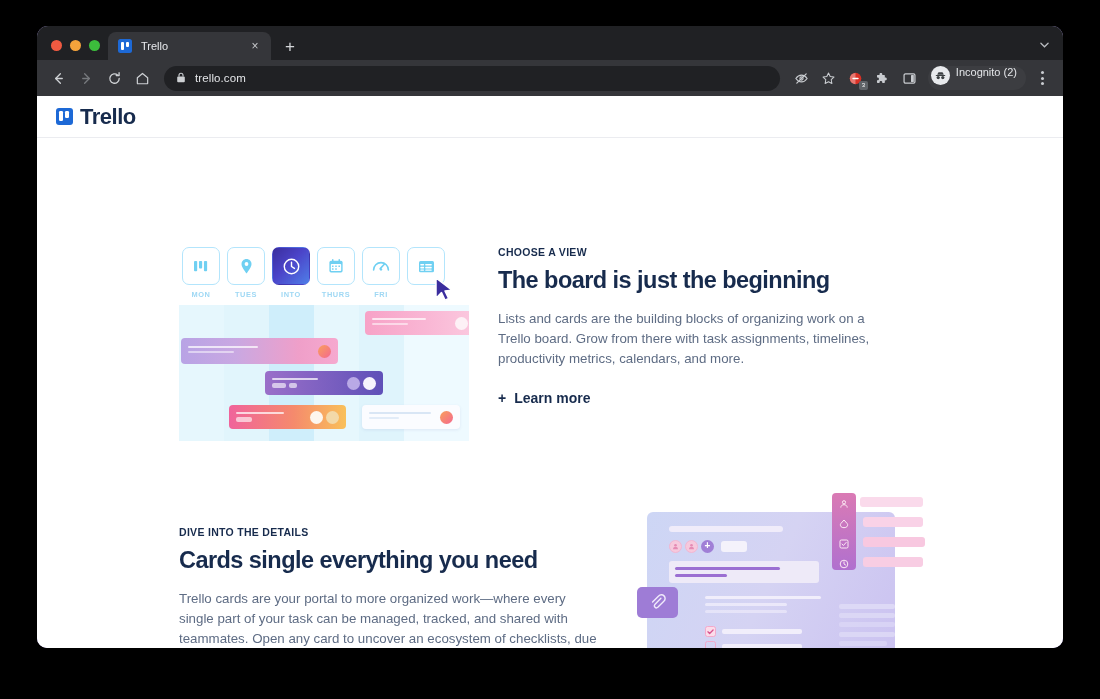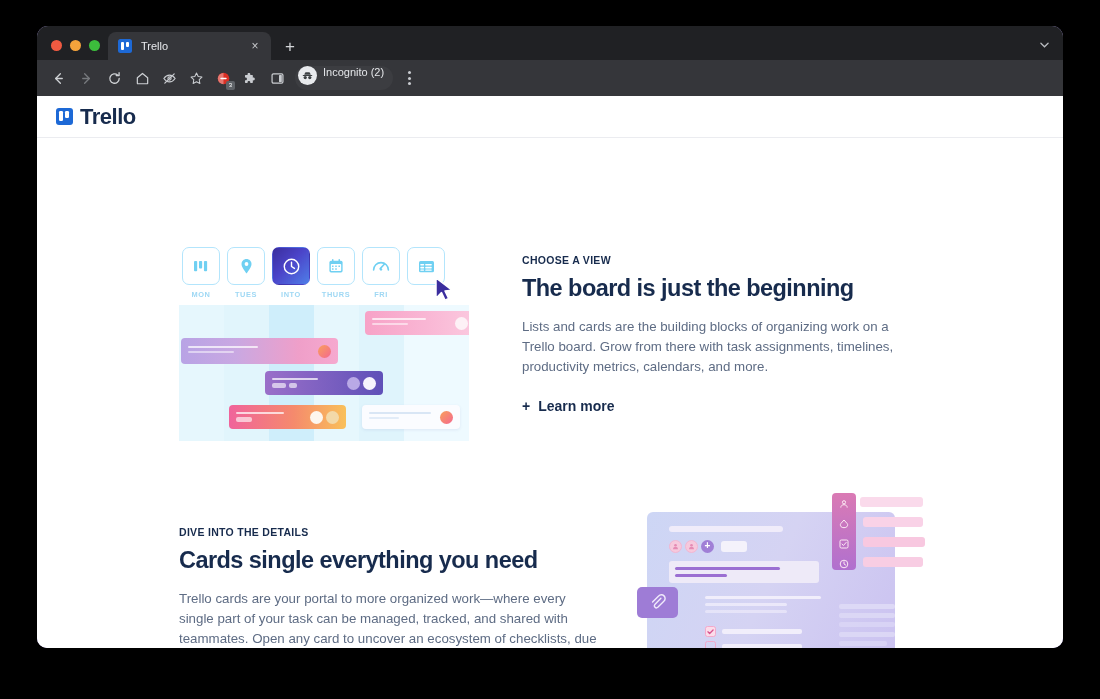--- a/index.html
+++ b/index.html
@@ -187,21 +187,21 @@
   }
   .learn {
     display: flex; align-items: center; gap: 8px;
     margin-top: 20px;
     color: #172b4d; font-size: 14px; font-weight: 700;
   }
   .learn .plus { font-size: 14px; font-weight: 700; }
 
   
   #sec1 { position: absolute; left: 0; top: 43px; width: 1026px; height: 300px; }
-  #sec1 .copy { position: absolute; left: 485px; top: 107px; width: 400px; margin-top: 8px; }
+  #sec1 .copy { position: absolute; left: 461px; top: 107px; width: 400px; }
   #sec1 .art  { position: absolute; left: 142px; top: 108px; width: 290px; height: 210px; }
 
   
   .tiles { display: flex; gap: 7px; margin-bottom: 5px; padding-left: 3px; }
   .tile {
     width: 38px; height: 38px; border-radius: 7px;
     border: 1.6px solid #b3e5fc;
     background: #ffffff;
     display: flex; align-items: center; justify-content: center;
     position: relative;
@@ -341,20 +341,29 @@
           <path d="M13 8a5 5 0 1 1-1.6-3.6" stroke="currentColor" stroke-width="1.4" fill="none" stroke-linecap="round"></path>
           <path d="M12.9 1.8v3h-3" stroke="currentColor" stroke-width="1.4" fill="none" stroke-linecap="round" stroke-linejoin="round"></path>
         </svg>
     </div>
     <div class="navbtn">
       <svg width="15" height="15" viewBox="0 0 16 16">
           <path d="M2.5 7.2L8 2.6l5.5 4.6V13a.6.6 0 0 1-.6.6H3.1a.6.6 0 0 1-.6-.6z" stroke="currentColor" stroke-width="1.3" fill="none" stroke-linejoin="round"></path>
         </svg>
     </div>
 
+    <div class="omnibox">
+      <span>
+        <svg width="10" height="11" viewBox="0 0 10 11">
+            <rect x="1.2" y="4.6" width="7.6" height="5.6" rx="1" fill="#cdd0d3"></rect>
+            <path d="M3 4.6V3.2a2 2 0 0 1 4 0v1.4" stroke="#cdd0d3" stroke-width="1.1" fill="none"></path>
+          </svg>
+      </span>
+      <span class="omni-url" title="Search Google or type a URL">trello.com</span>
+    </div>
 
     <div class="tb-icons">
       <div class="tb-icon">
         <svg width="15" height="15" viewBox="0 0 16 16">
             <path d="M2 8s2.4-3.6 6-3.6S14 8 14 8s-2.4 3.6-6 3.6S2 8 2 8z" stroke="currentColor" stroke-width="1.2" fill="none"></path>
             <circle cx="8" cy="8" r="1.7" stroke="currentColor" stroke-width="1.2" fill="none"></circle>
             <path d="M3 13L13 3" stroke="currentColor" stroke-width="1.3" stroke-linecap="round"></path>
           </svg>
       </div>
       <div class="tb-icon">

